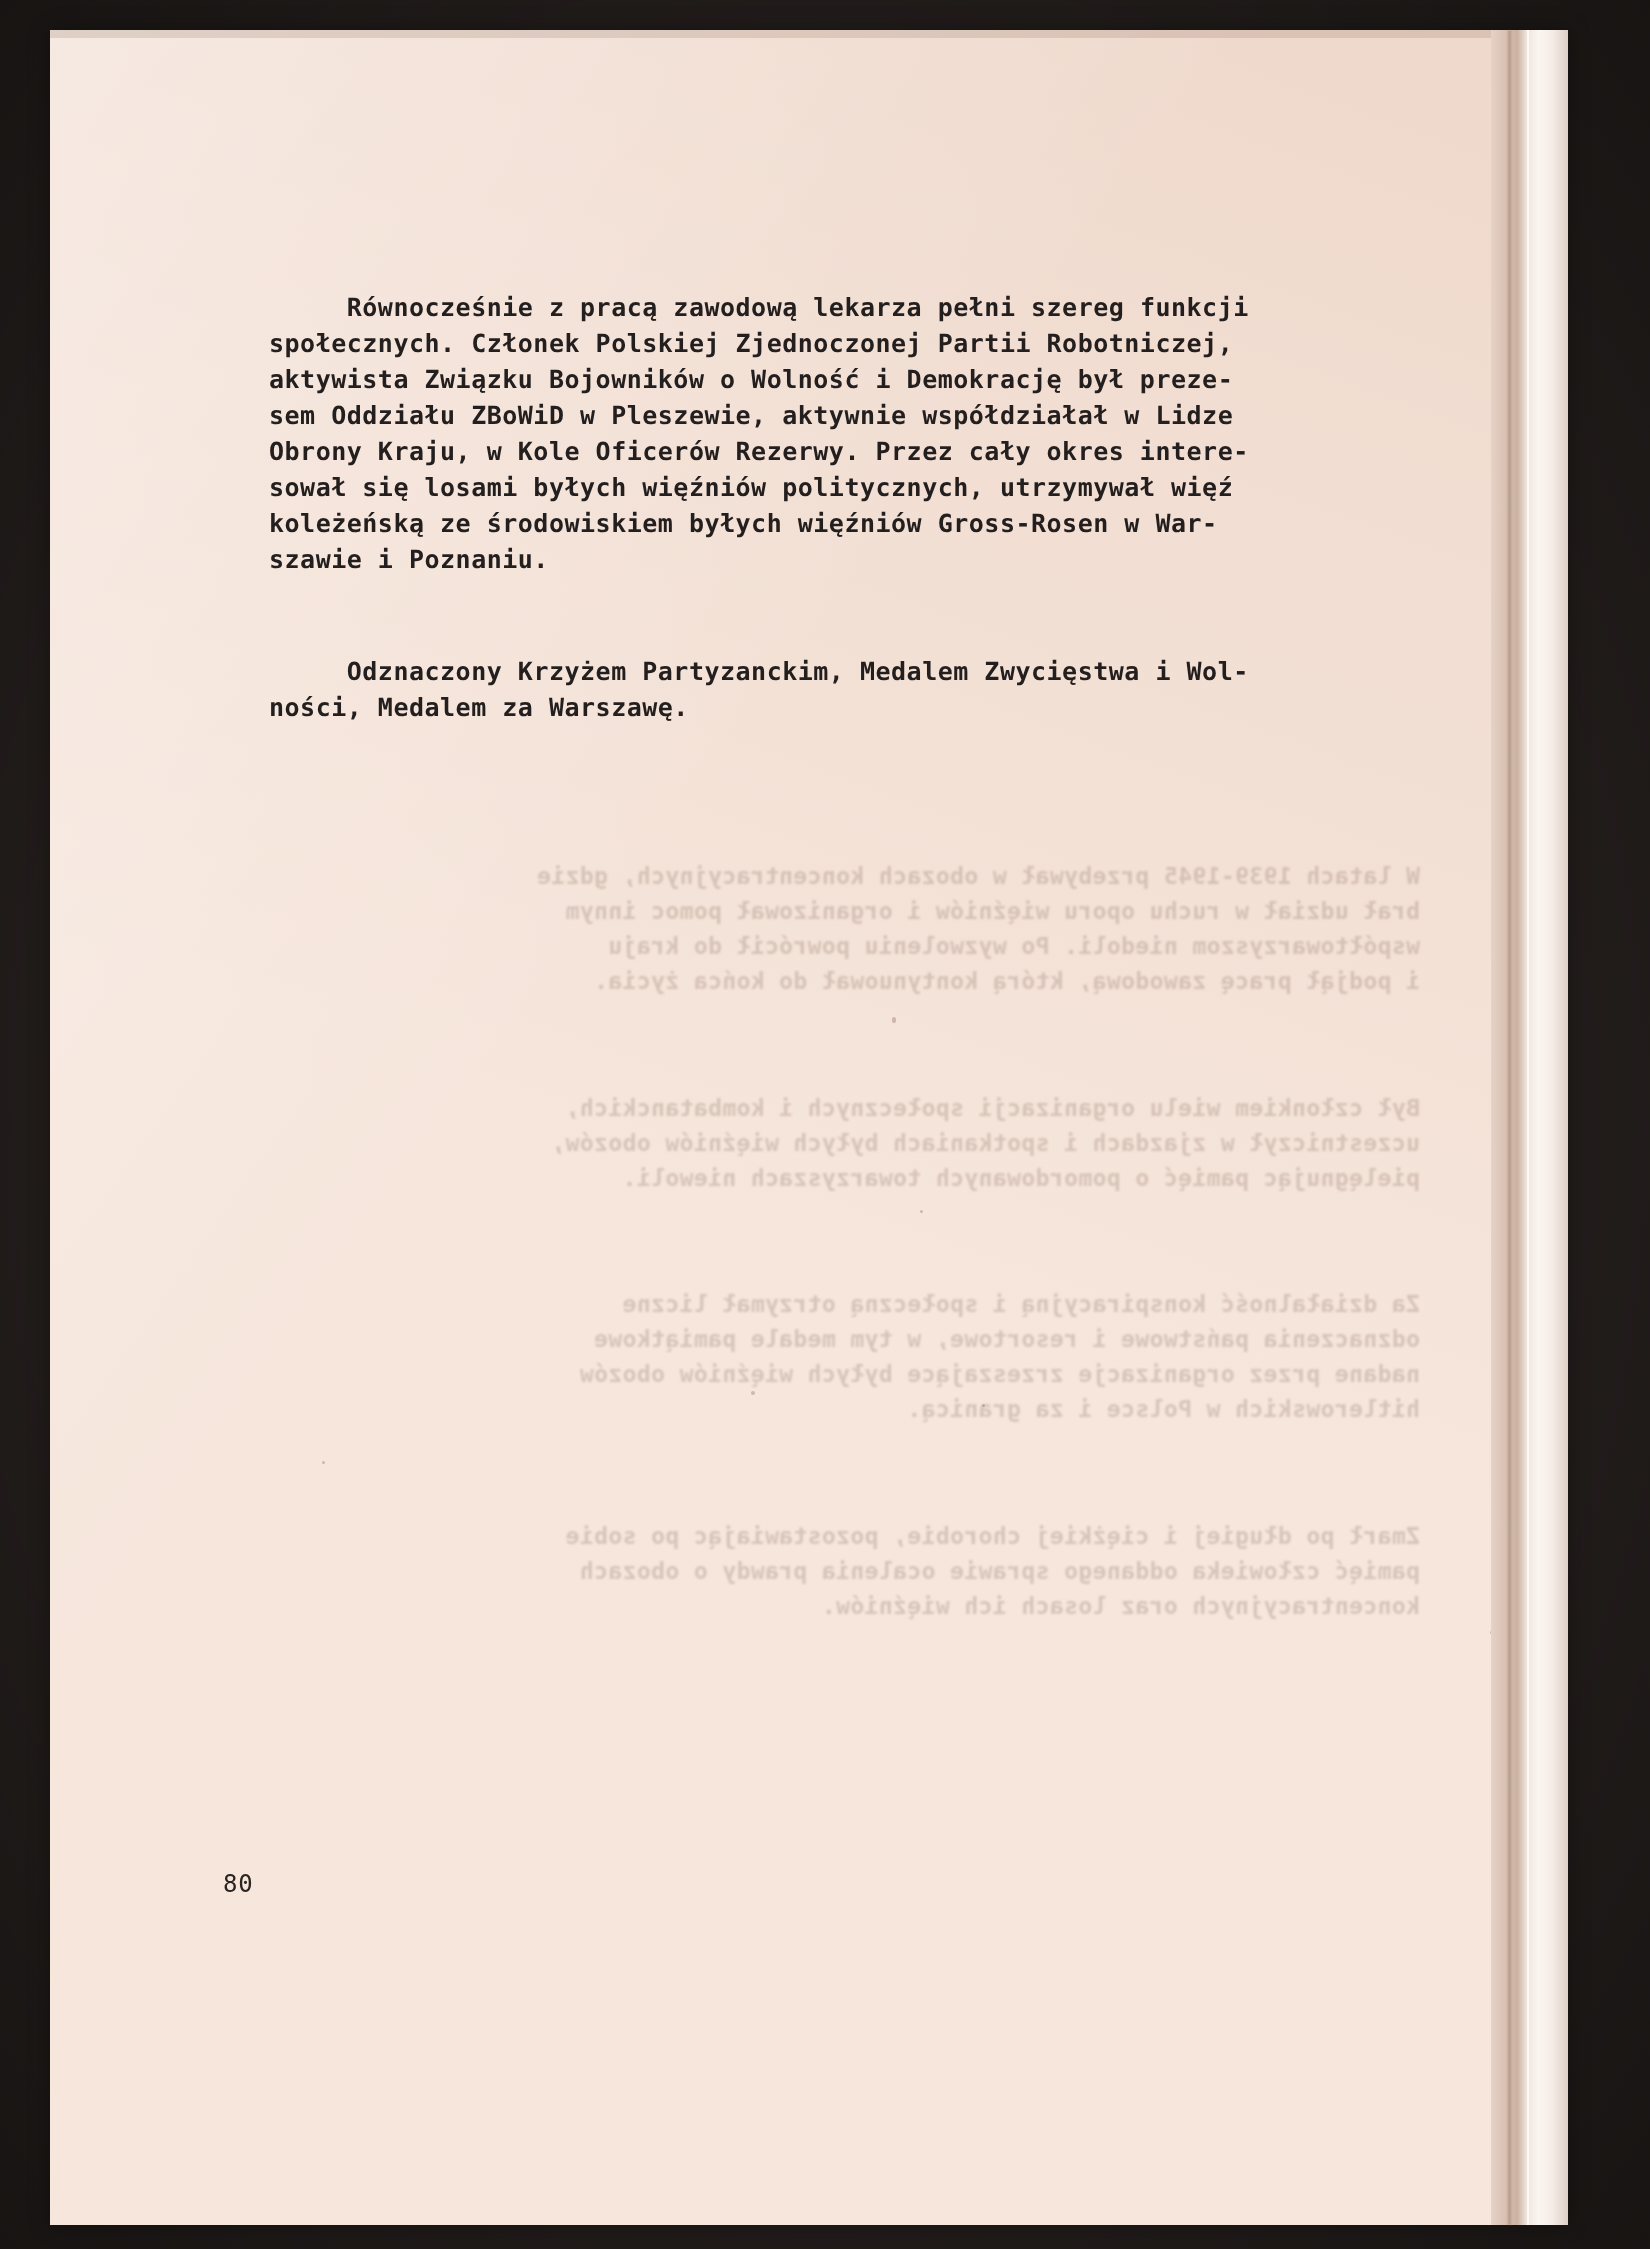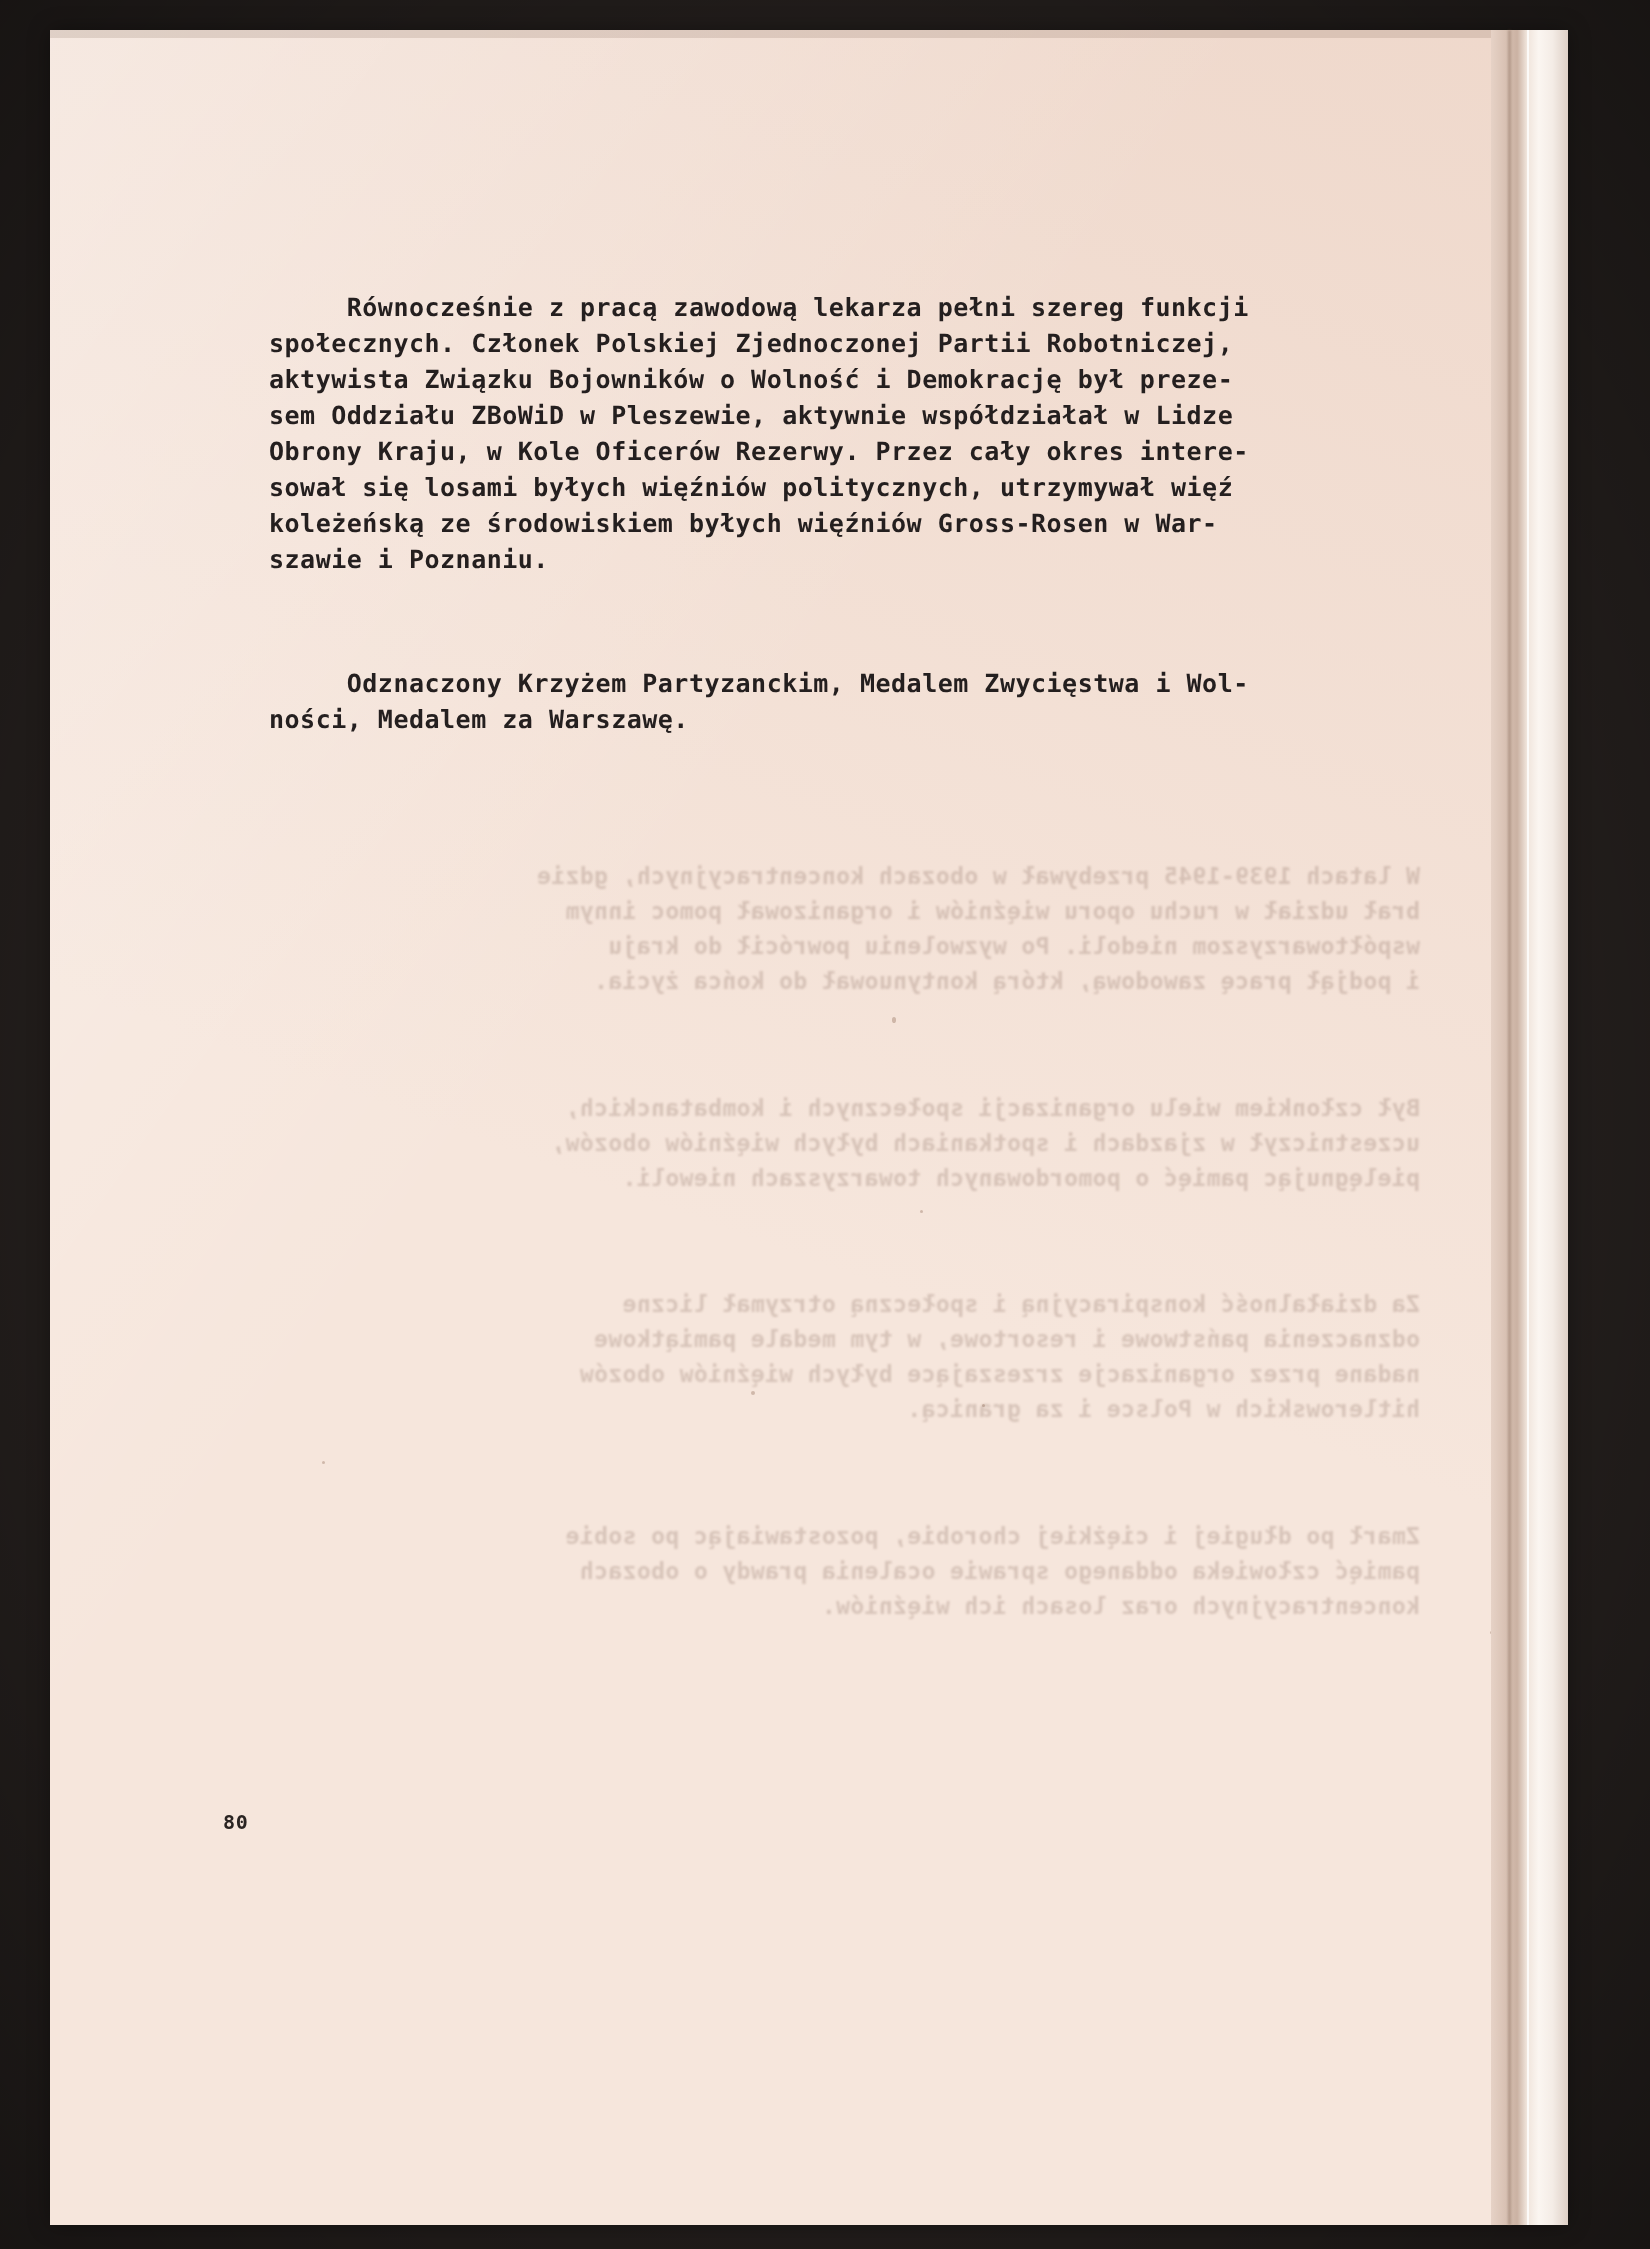--- a/index.html
+++ b/index.html
@@ -103,21 +103,21 @@
     width: 1180px;
     color: #241f1f;
     font-size: 25px;
     line-height: 36px;
     letter-spacing: 0.5px;
     white-space: pre-wrap;
     font-weight: 700;
     text-rendering: geometricPrecision;
   }
   .para { margin: 0; white-space: pre-wrap; }
-  .para + .para { margin-top: 16px; }
+  .para + .para { margin-top: 4px; }
 
   
   .ghost {
     position: absolute;
     left: 198px;
     top: 759px;
     width: 1172px;
     color: rgba(110,78,62,0.22);
     font-size: 23px;
     line-height: 35px;
@@ -126,24 +126,24 @@
     transform: scaleX(-1);
     filter: blur(0.9px);
     font-weight: 700;
     pointer-events: none;
   }
   .ghost p { margin: 0 0 21.5px 0; white-space: pre-wrap; }
 
   .folio {
     position: absolute;
     left: 173px;
-    top: 1780px;
+    top: 1840px;
     color: #2a2422;
-    font-size: 20px;
-    font-weight: 700;
+    font-size: 24px;
+    font-weight: 400;
     letter-spacing: 0.8px;
   }
 
   
   .dust1 { left: 842px; top: 987px; width: 4.1px; height: 5.8px; }
   .dust2 { left: 870px; top: 1180px; width: 3.3px; height: 3.3px; }
   .dust3 { left: 701px;  top: 1361px; width: 4.1px; height: 4.1px; }
   .dust4 { left: 1440px; top: 1601px; width: 3.3px; height: 3.3px; }
   .dust5 { left: 272px;  top: 1431px; width: 3.3px; height: 3.3px; }
   .dust6 { left: 932px; top: 1374px; width: 3.3px; height: 3.3px; }

